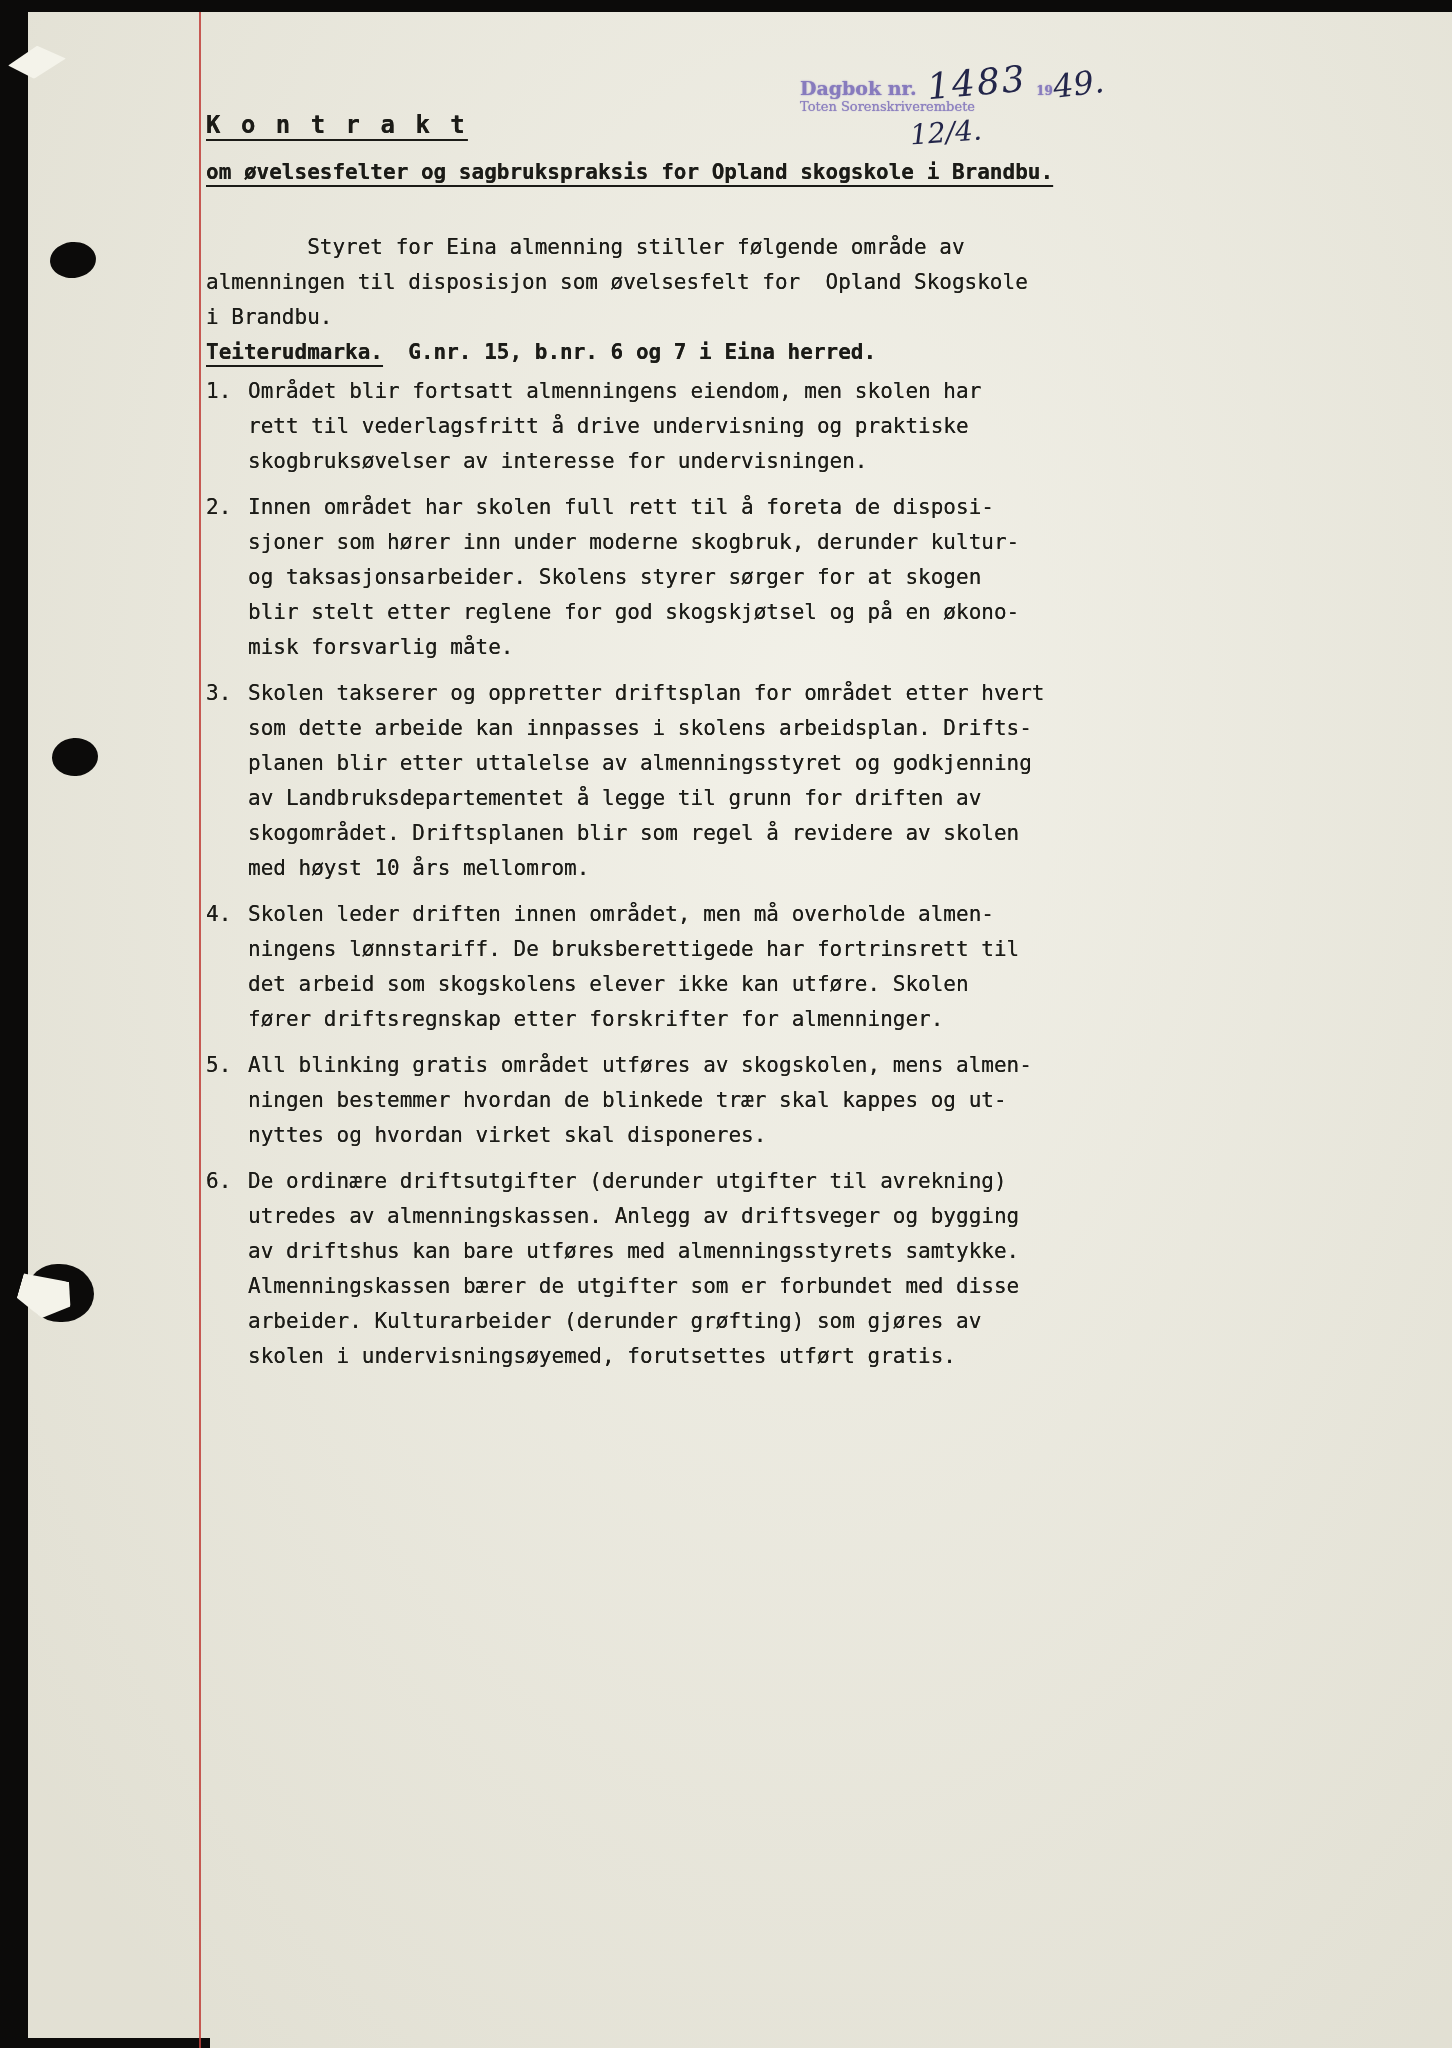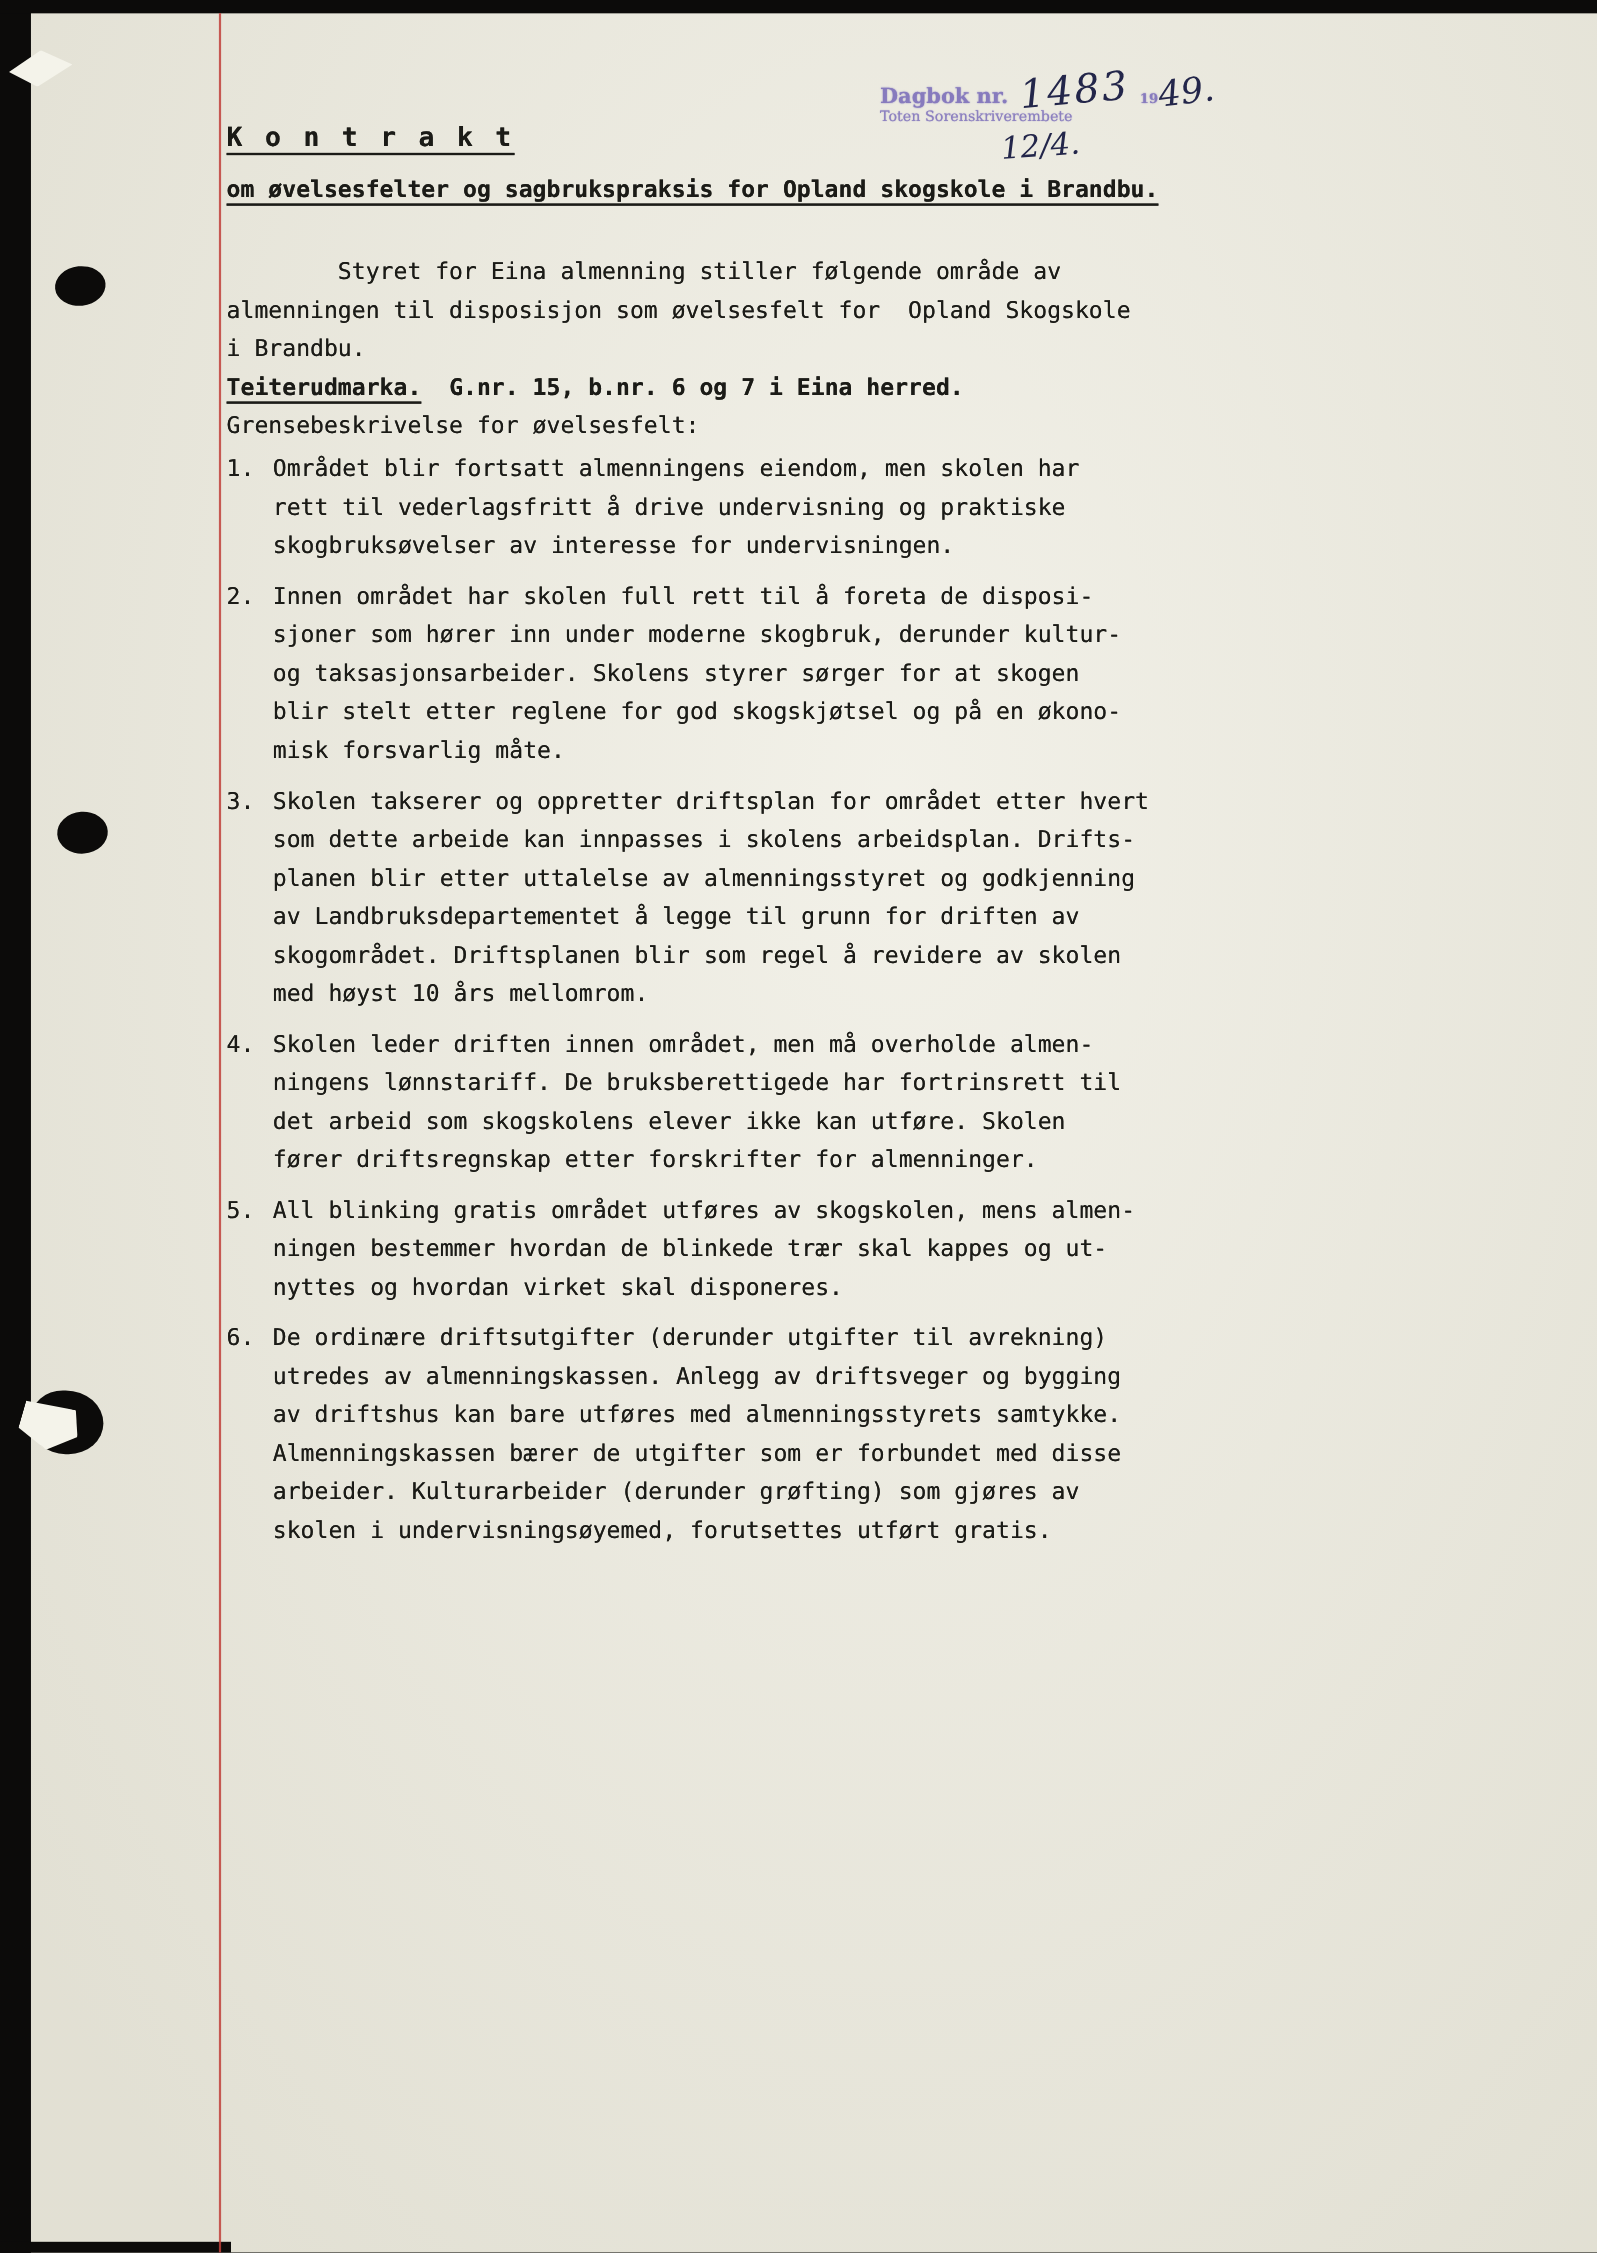--- a/index.html
+++ b/index.html
@@ -196,21 +196,20 @@
       <div class="title"><span class="u">K o n t r a k t</span></div>
 
       <div class="subtitle">om øvelsesfelter og sagbrukspraksis for Opland skogskole i Brandbu.</div>
 
       <div class="block lines">        Styret for Eina almenning stiller følgende område av
 almenningen til disposisjon som øvelsesfelt for  Opland Skogskole
 i Brandbu.</div>
 
       <div class="block bold"><span class="underline">Teiterudmarka.</span><span>  G.nr. 15, b.nr. 6 og 7 i Eina herred.</span></div>
 
-      <div class="block">Grensebeskrivelse for øvelsesfelt:</div>
 
 
 
       <div class="terms">
 
         <div class="term">
           <span class="term-num">1.</span>
           <div class="term-text lines">Området blir fortsatt almenningens eiendom, men skolen har
 rett til vederlagsfritt å drive undervisning og praktiske
 skogbruksøvelser av interesse for undervisningen.</div>

